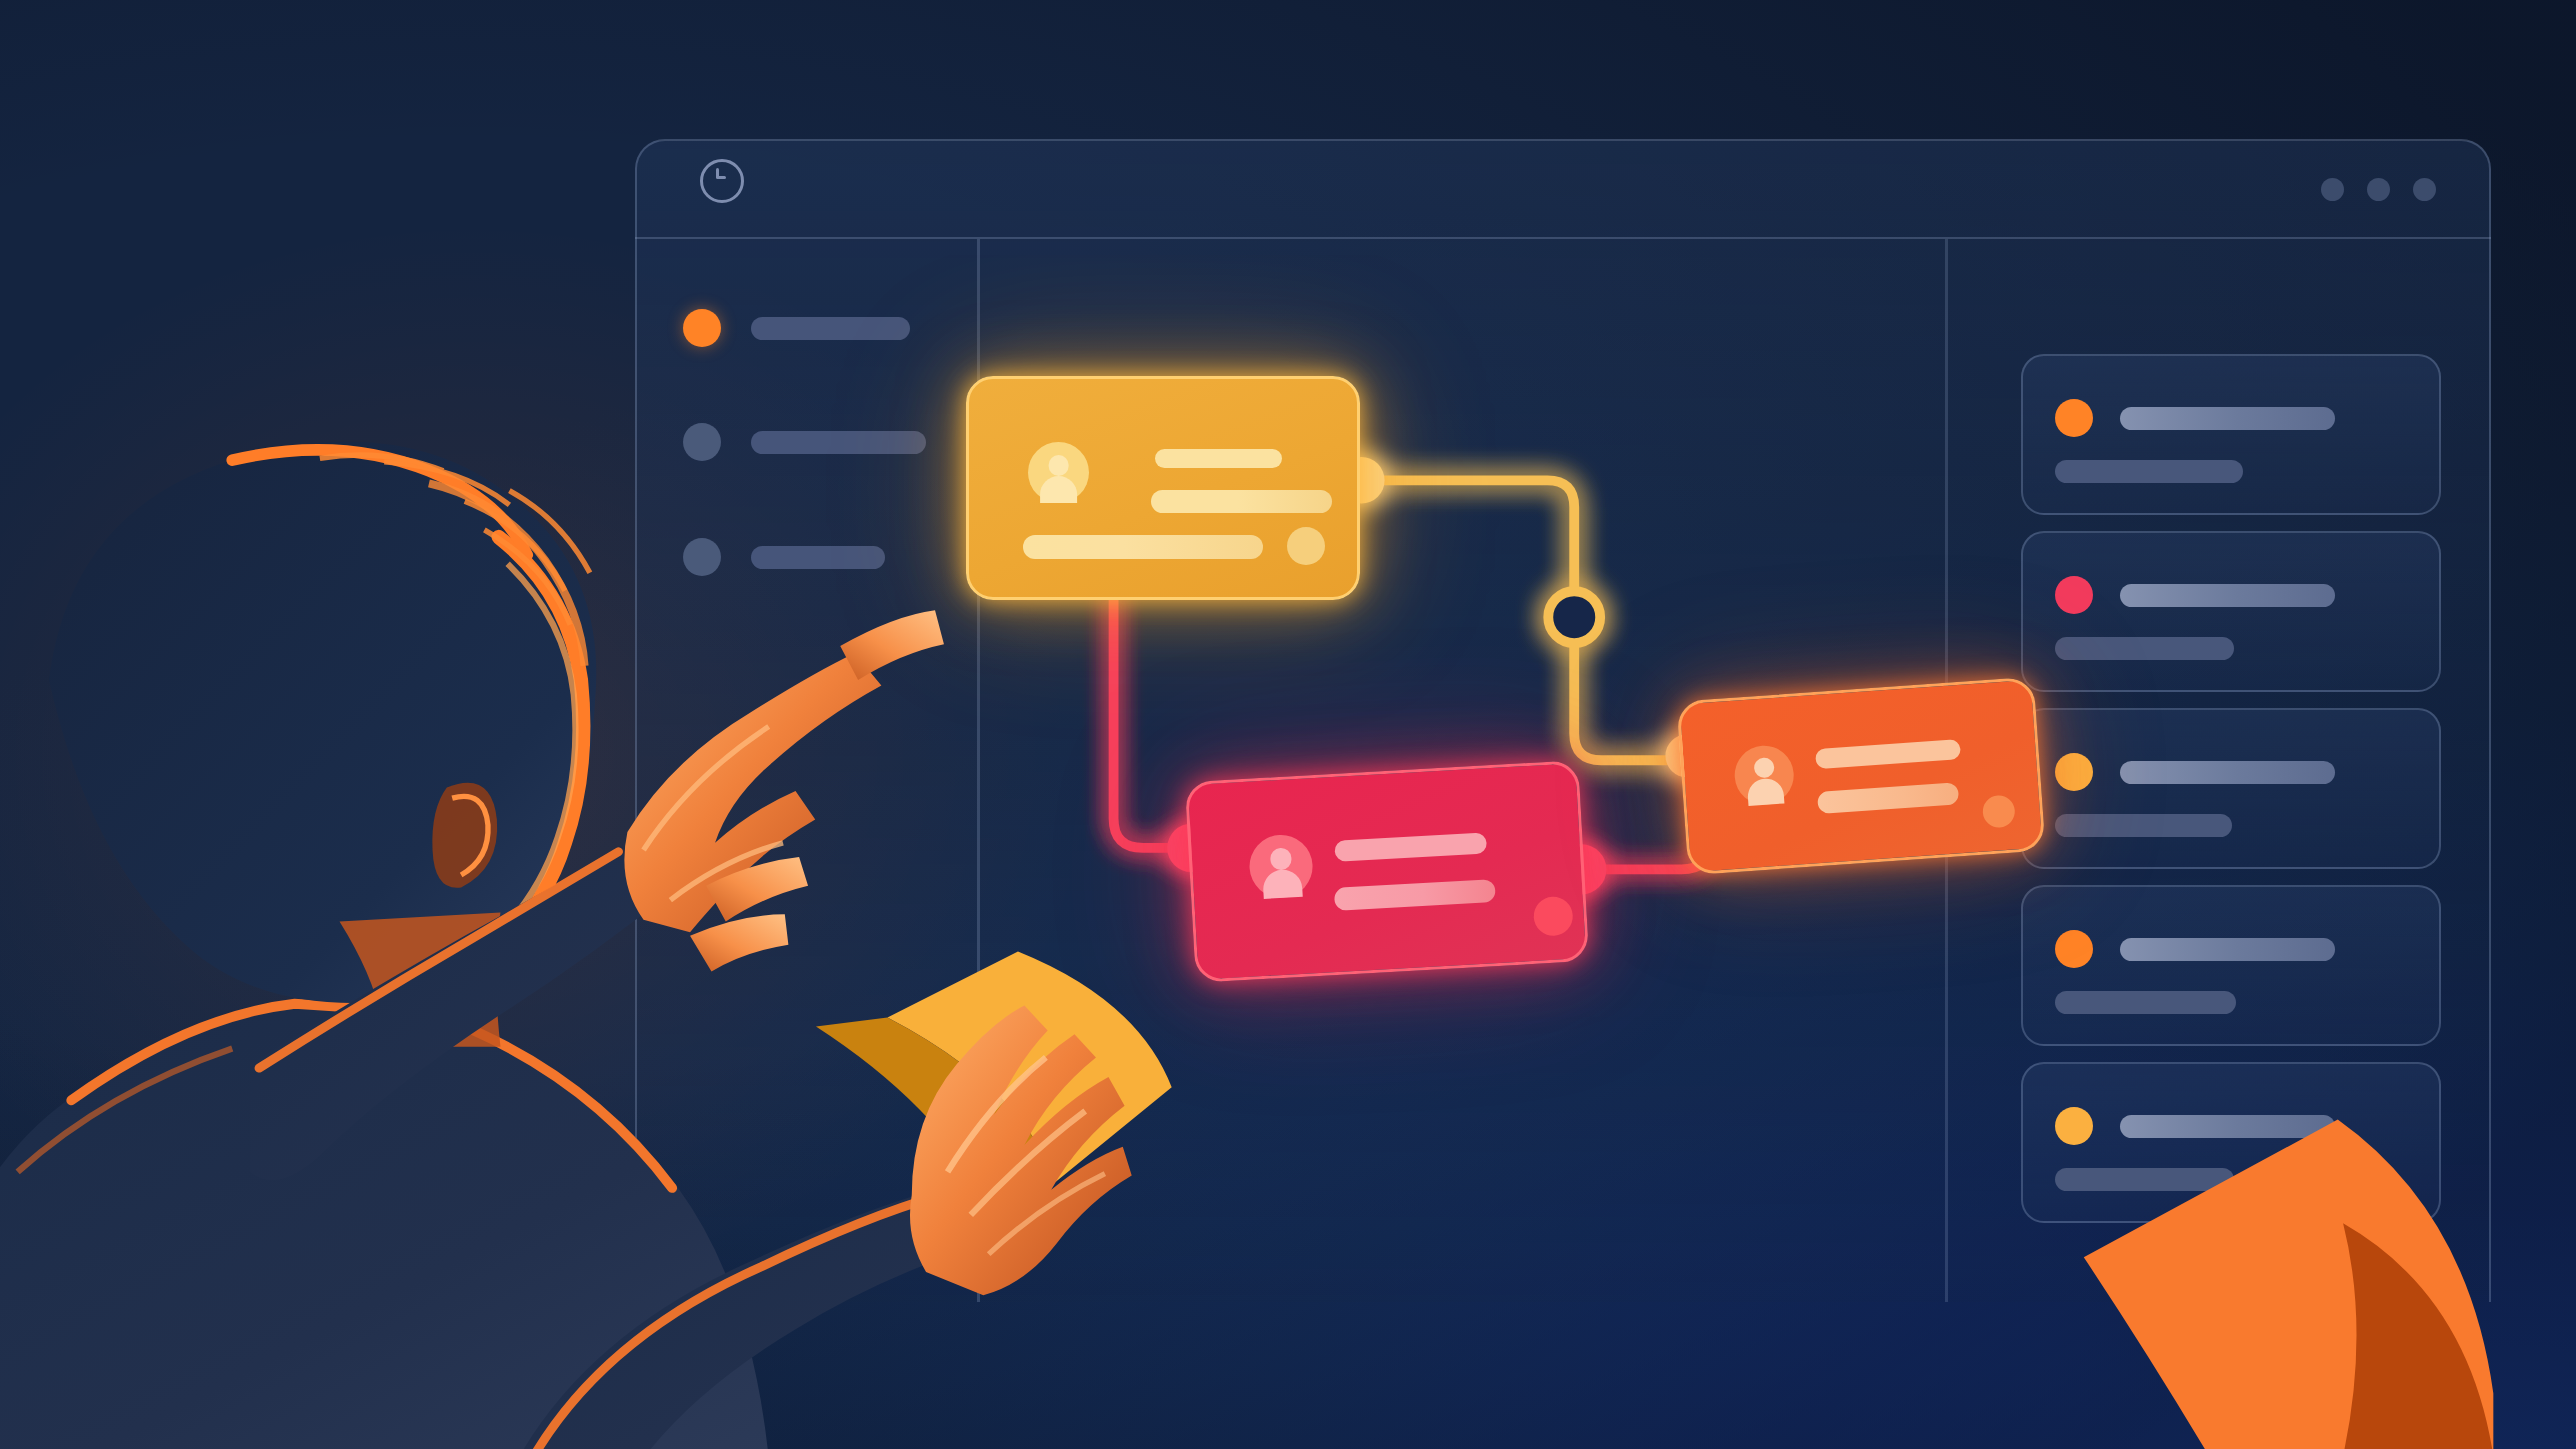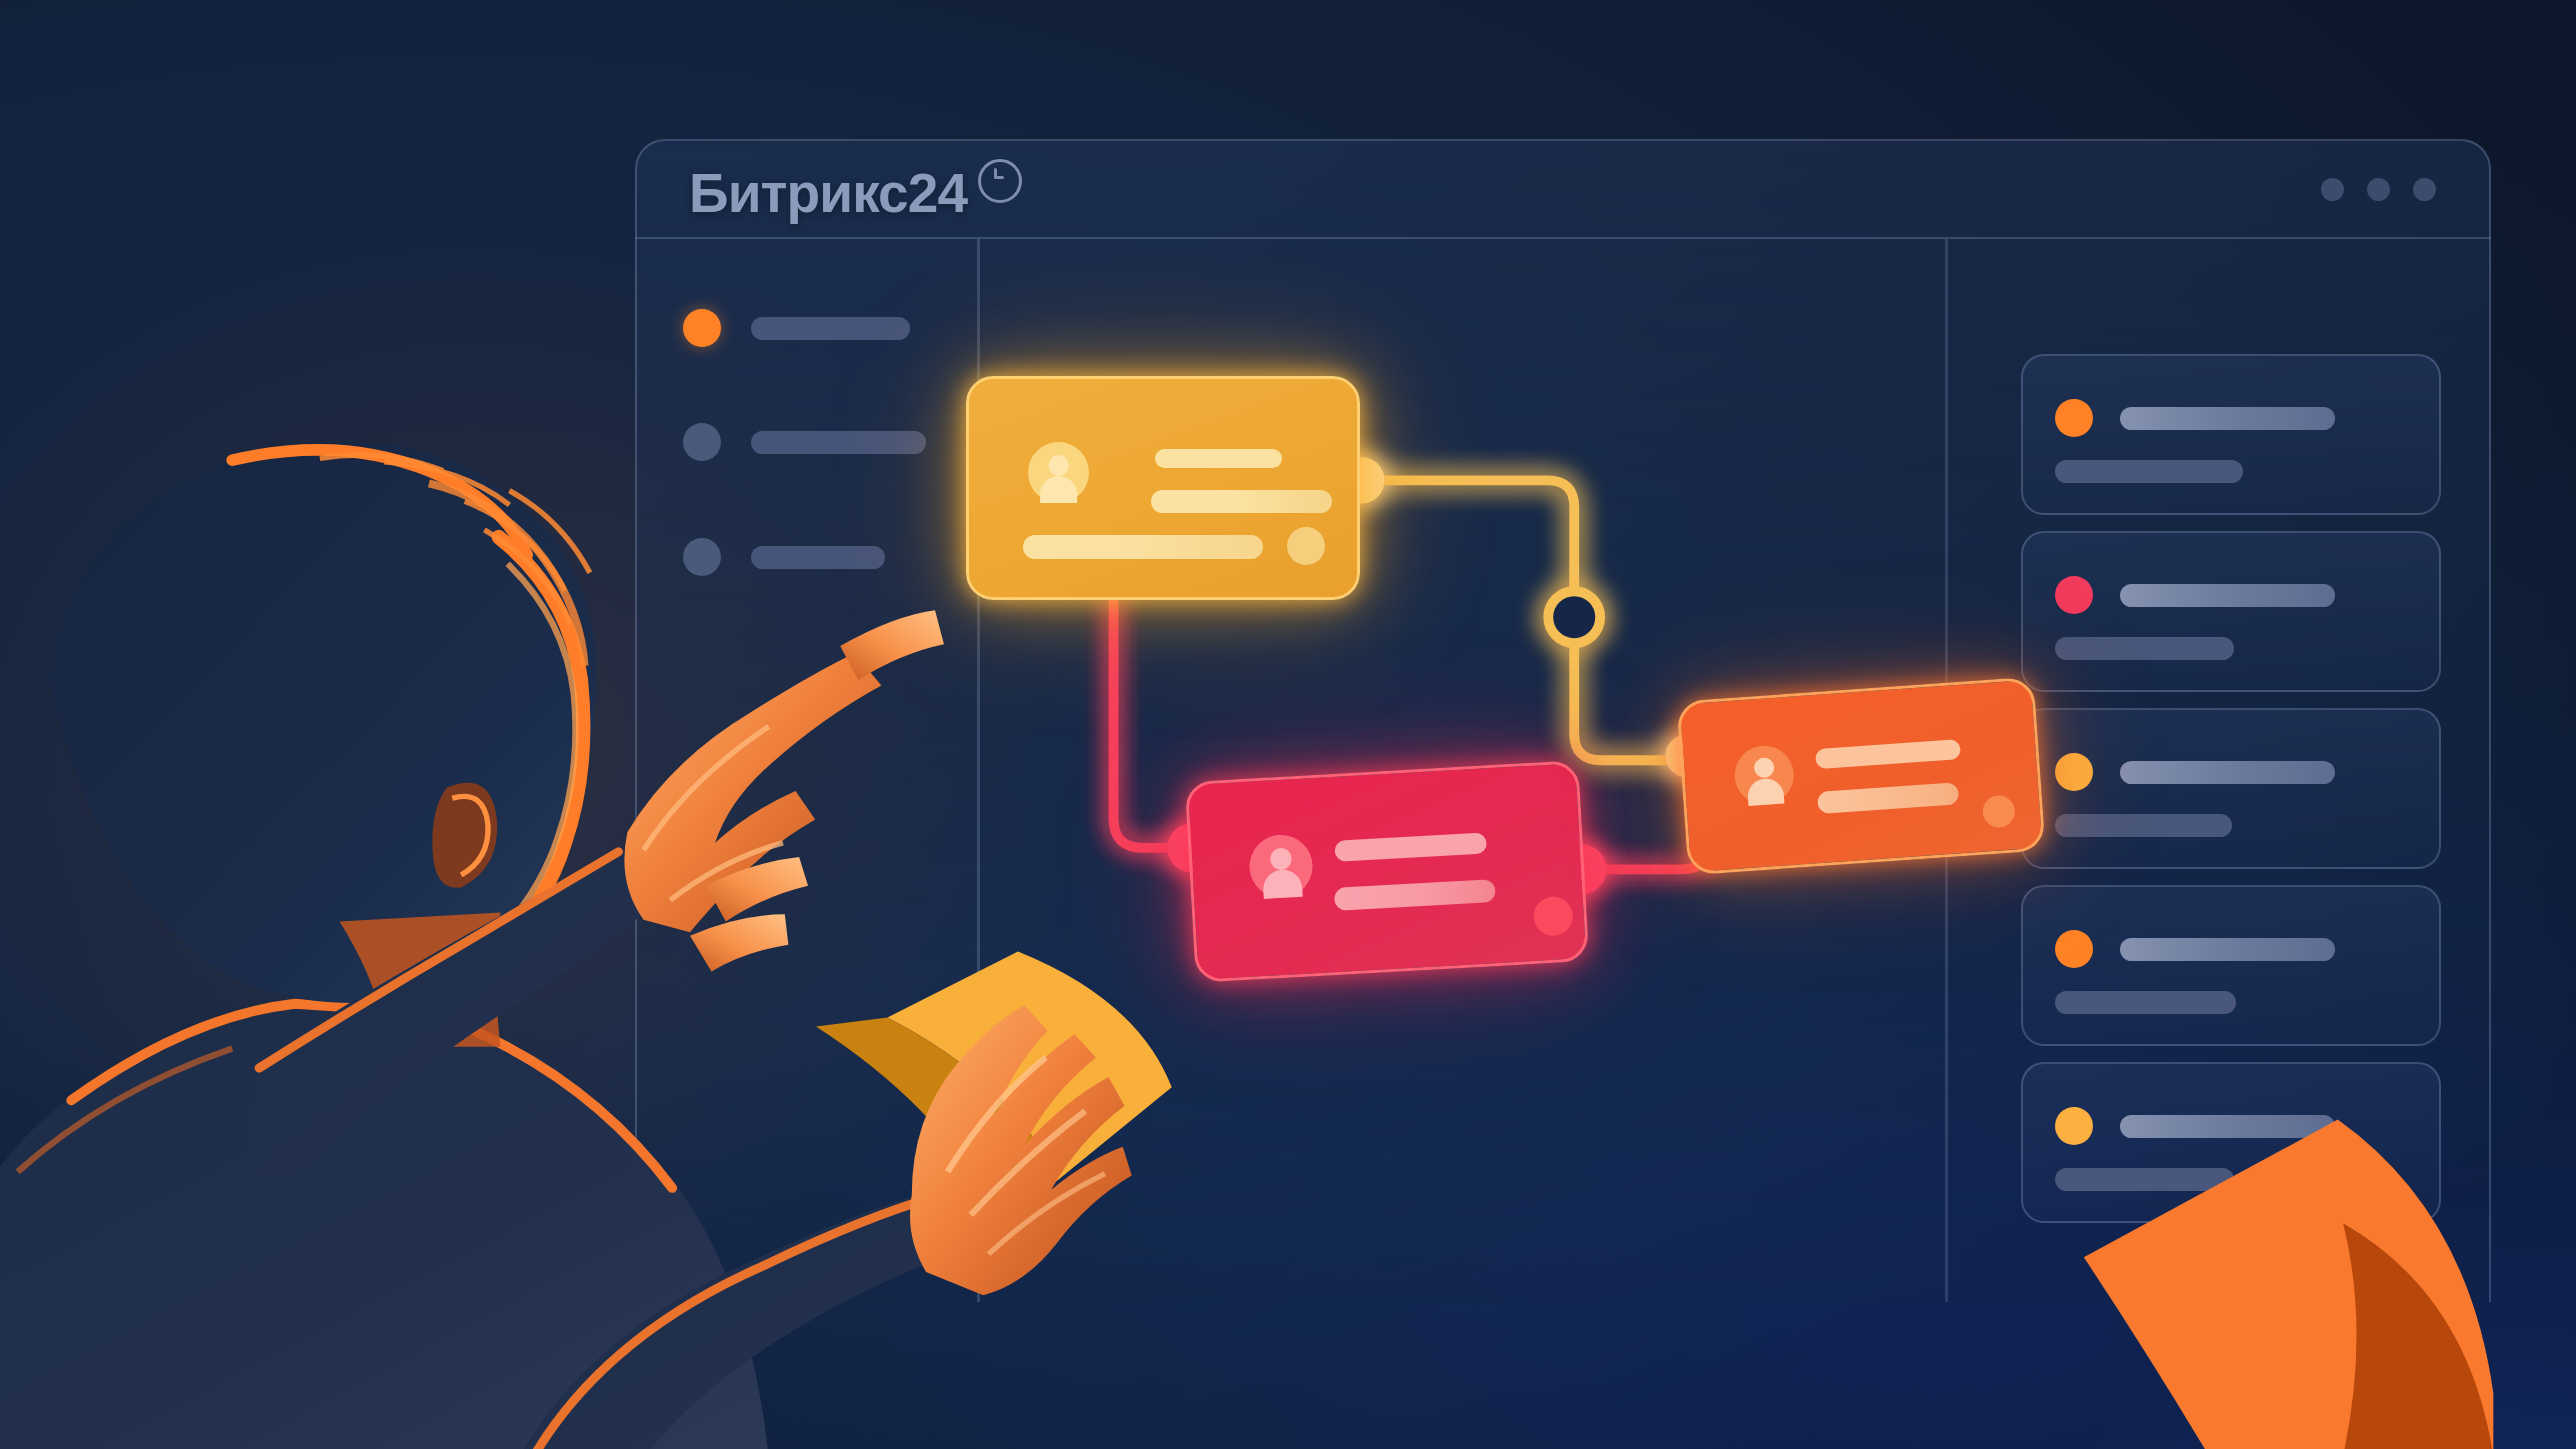--- a/index.html
+++ b/index.html
@@ -127,21 +127,21 @@
 <div id="stage">
 
   <div class="bg-base"></div>
   <div class="bg-vig"></div>
   <div class="bg-warm"></div>
 
   <div class="window">
     <div class="win-frame"></div>
 
     <div class="win-head">
-      <div class="win-title"><span>Битрикс24</span><span class="clock-icon"></span></div>
+      <div class="win-title"><span class="clock-icon"></span></div>
       <div class="win-dots">
         <i></i>
         <i></i>
         <i></i>
       </div>
     </div>
 
     <div class="side-div"></div>
     <div class="right-div"></div>
 

